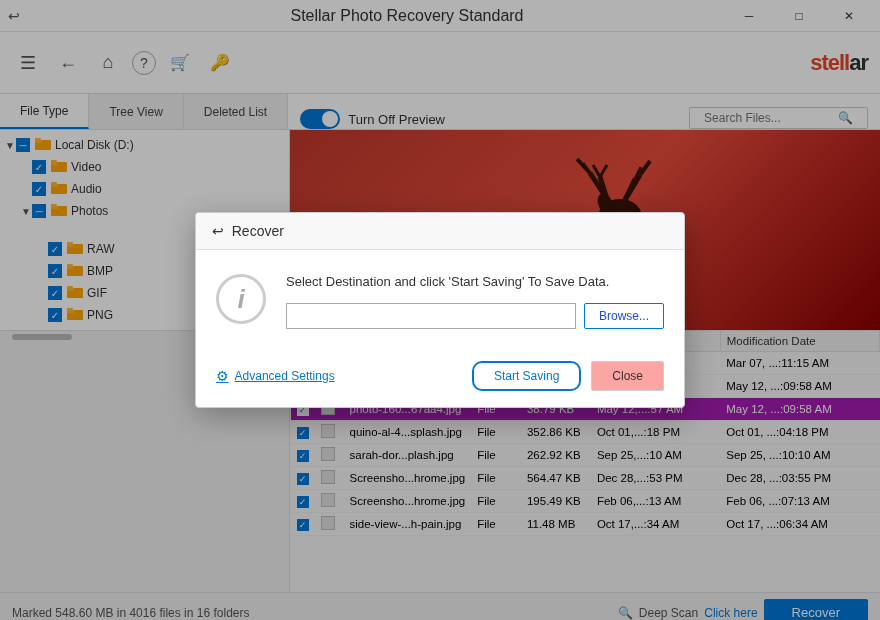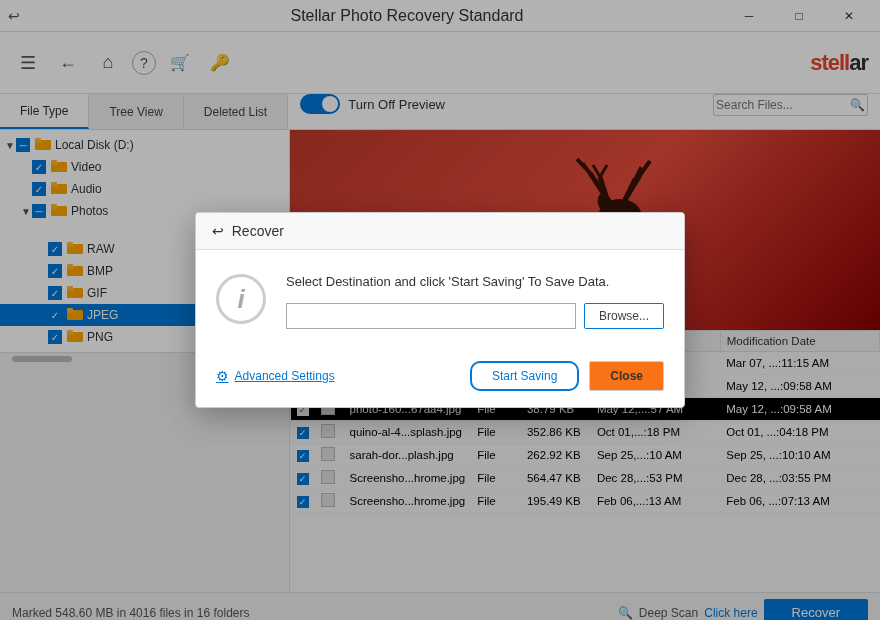--- a/index.html
+++ b/index.html
@@ -100,21 +100,21 @@
     }
     .tab.active {
       background: #ffffff;
       color: #333;
       border-bottom: 2px solid #0078d7;
       font-weight: 500;
     }
     .tab-right-section {
       flex: 1;
       display: flex;
-      align-items: flex-start;
+      align-items: flex-end;
       justify-content: space-between;
       padding: 0 12px;
       background: #ffffff;
     }
     .toggle-container {
       display: flex;
       align-items: center;
       gap: 8px;
     }
     .toggle {
@@ -138,21 +138,21 @@
     .toggle-label {
       font-size: 13px;
       color: #333;
       font-weight: 500;
     }
     .search-box {
       display: flex;
       align-items: center;
       border: 1px solid #ccc;
       border-radius: 2px;
-      padding: 3px 2px;
+      padding: 3px 14px;
       background: white;
       gap: 4px;
     }
     .search-box input {
       border: none;
       outline: none;
       font-size: 12px;
       width: 130px;
       color: #999;
     }
@@ -247,21 +247,21 @@
       border: 1px solid #ddd;
       padding: 4px 6px;
       text-align: left;
       font-weight: 500;
       color: #333;
       position: sticky;
       top: 0;
       white-space: nowrap;
       margin-top: 41px;
     }
-    tbody tr.selected { background: #000000; color: white; }
+    tbody tr.selected { background: #a21caf; color: white; }
     tbody td {
       border-bottom: 1px solid #eee;
       padding: 3px 6px;
       white-space: nowrap;
       overflow: hidden;
       text-overflow: ellipsis;
     }
     .row-checkbox {
       width: 12px;
       height: 12px;
@@ -408,21 +408,21 @@
       border: 1px solid #aaa;
       padding: 0 6px;
       font-size: 12px;
       outline: none;
     }
     .browse-btn {
       height: 26px;
       padding: 0 14px;
       border: 1px solid #0078d7;
       background: white;
-      color: #404040;
+      color: #1d4ed8;
       font-size: 12px;
       cursor: pointer;
       border-radius: 2px;
     }
     .modal-footer {
       padding: 12px 20px 16px;
       display: flex;
       align-items: center;
       justify-content: space-between;
     }
@@ -447,26 +447,25 @@
       color: #0078d7;
       font-size: 12px;
       cursor: pointer;
       border-radius: 10px;
       font-weight: 500;
     }
     .close-btn {
       height: 30px;
       padding: 0 20px;
       border: 1px solid #ccc;
-      background: #f97316;
+      background: #fca5a5;
       color: #333;
       font-size: 12px;
       cursor: pointer;
       border-radius: 2px;
-      font-weight: bold;
     }
 
     .file-icon {
       display: inline-block;
       width: 14px;
       height: 14px;
       background: #e0e0e0;
       border: 1px solid #bbb;
       font-size: 8px;
       text-align: center;
@@ -596,30 +595,20 @@
         </div>
         <div class="tree-item" style="padding-left: 36px;">
           <span class="tree-arrow"></span>
           <span class="checkbox checked"></span>
           <span style="margin-right: 4px; margin-left: 2px;"><svg width="16" height="13" viewBox="0 0 16 13">
               <rect x="0" y="3" width="16" height="10" rx="1" fill="#FFA500"></rect>
               <rect x="0" y="3" width="7" height="3" rx="1" fill="#FFB833"></rect>
               <rect x="0" y="1" width="6" height="3" rx="1" fill="#FFB833"></rect>
             </svg></span>
           <span>GIF</span>
-        </div>
-        <div class="tree-item selected" style="padding-left: 36px;">
-          <span class="tree-arrow"></span>
-          <span class="checkbox checked"></span>
-          <span style="margin-right: 4px; margin-left: 2px;"><svg width="16" height="13" viewBox="0 0 16 13">
-              <rect x="0" y="3" width="16" height="10" rx="1" fill="#FFA500"></rect>
-              <rect x="0" y="3" width="7" height="3" rx="1" fill="#FFB833"></rect>
-              <rect x="0" y="1" width="6" height="3" rx="1" fill="#FFB833"></rect>
-            </svg></span>
-          <span>JPEG</span>
         </div>
         <div class="tree-item" style="padding-left: 36px;">
           <span class="tree-arrow"></span>
           <span class="checkbox checked"></span>
           <span style="margin-right: 4px; margin-left: 2px;"><svg width="16" height="13" viewBox="0 0 16 13">
               <rect x="0" y="3" width="16" height="10" rx="1" fill="#FFA500"></rect>
               <rect x="0" y="3" width="7" height="3" rx="1" fill="#FFB833"></rect>
               <rect x="0" y="1" width="6" height="3" rx="1" fill="#FFB833"></rect>
             </svg></span>
           <span>PNG</span>
@@ -743,20 +732,29 @@
             </tr>
             <tr>
               <td><span class="row-checkbox checked"></span></td>
               <td><span class="file-icon"></span></td>
               <td>Screensho...hrome.jpg</td>
               <td>File</td>
               <td>195.49 KB</td>
               <td>Feb 06,...:13 AM</td>
               <td>Feb 06, ...:07:13 AM</td>
             </tr>
+            <tr>
+              <td><span class="row-checkbox checked"></span></td>
+              <td><span class="file-icon"></span></td>
+              <td>side-view-...h-pain.jpg</td>
+              <td>File</td>
+              <td>11.48 MB</td>
+              <td>Oct 17,...:34 AM</td>
+              <td>Oct 17, ...:06:34 AM</td>
+            </tr>
           </tbody>
       </table>
     </div>
   </div>
 </div>
 
 <div class="bottom-bar">
   <span class="status-text">Marked 548.60 MB in 4016 files in 16 folders</span>
   <div class="bottom-right">
     <span style="font-size:12px;">🔍</span>

